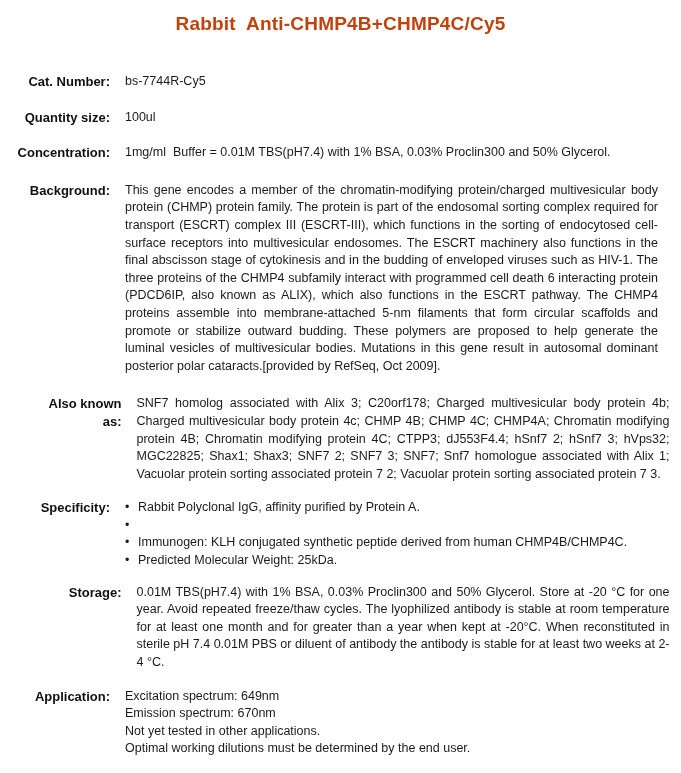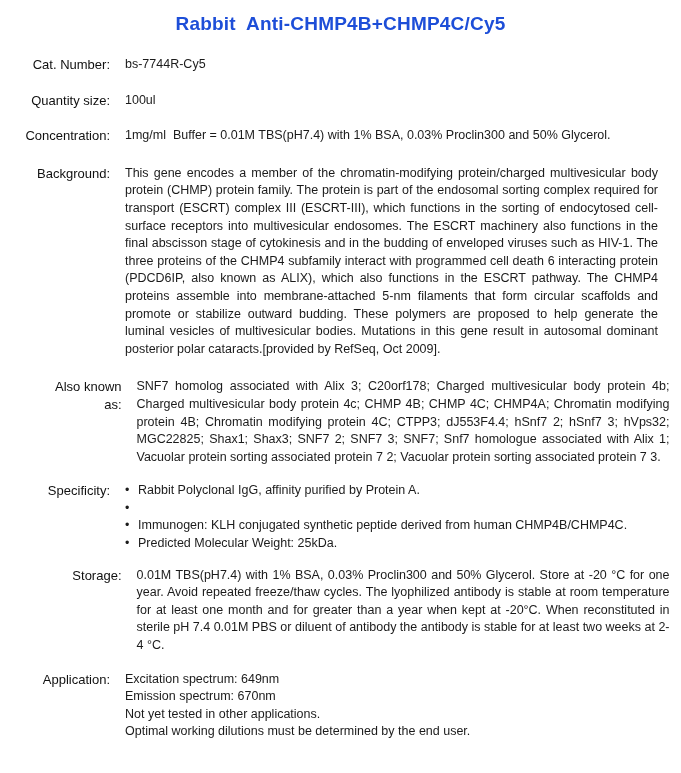--- a/index.html
+++ b/index.html
@@ -11,41 +11,41 @@
     width: 681px;
     height: 773px;
     font-family: "Liberation Sans", sans-serif;
     color: #1b1b1b;
     overflow: hidden;
   }
   .doc {
     padding-top: 13px;
   }
   .title {
-    margin: 0 0 21px 0;
+    margin: 0 0 38px 0;
     text-align: center;
     font-size: 19px;
     font-weight: bold;
-    color: #1d4ed8;
+    color: #c2410c;
     white-space: pre;
     letter-spacing: 0.2px;
   }
   .row {
     display: flex;
     align-items: flex-start;
   }
   .row.gap-18 { margin-bottom: 18px; }
   .row.gap-20 { margin-bottom: 20px; }
   .row.gap-16 { margin-bottom: 16px; justify-content: center; }
   .row.gap-14 { margin-bottom: 14px; }
   .label {
     flex: 0 0 110px;
     width: 110px;
     text-align: right;
-    font-weight: normal;
+    font-weight: bold;
     font-size: 13px;
     line-height: 17.6px;
     color: #101010;
     white-space: pre-line;
   }
   .value {
     margin-left: 15px;
     width: 533px;
     font-size: 12.5px;
     line-height: 17.6px;

